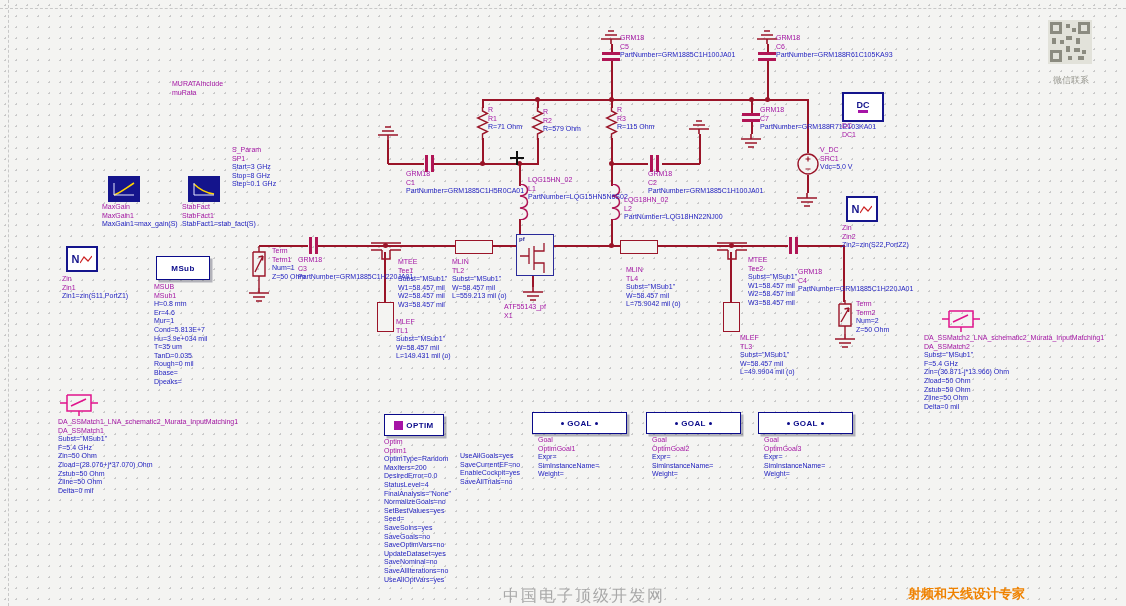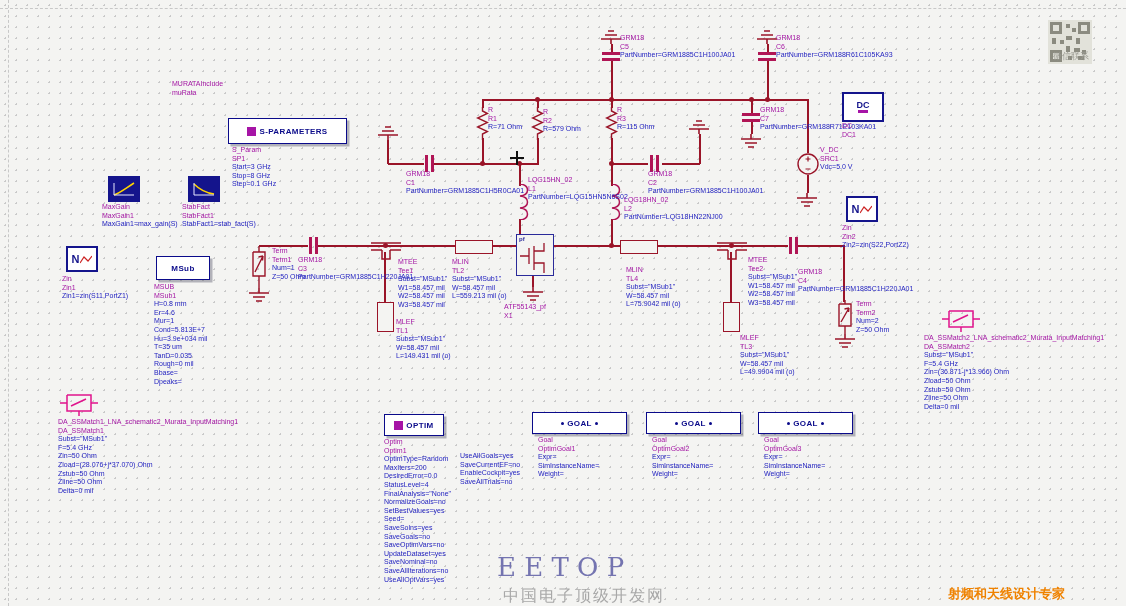--- a/index.html
+++ b/index.html
@@ -204,24 +204,20 @@
   <svg class="sym" style="left:60px;top:390px" width="38" height="26" viewBox="0 0 38 26">
       <path d="M0 13H7M31 13H38M7 5H31V21H7V5M19 21V26M11 16L26 9" stroke="#e0138c" stroke-width="1.5" fill="none"></path>
     </svg>
   <svg class="sym" style="left:942px;top:306px" width="38" height="26" viewBox="0 0 38 26">
       <path d="M0 13H7M31 13H38M7 5H31V21H7V5M19 21V26M11 16L26 9" stroke="#e0138c" stroke-width="1.5" fill="none"></path>
     </svg>
 
   <div class="cur" style="left:510px;top:157px;width:14px;height:1.6px"></div>
   <div class="cur" style="left:516px;top:151px;width:1.6px;height:14px"></div>
 
-  <div class="blk" style="left:228px;top:118px;width:117px;height:24px">
-    <span class="bico"></span>
-    <span>S-PARAMETERS</span>
-  </div>
   <div class="blk" style="left:156px;top:256px;width:52px;height:22px">
     <span>MSub</span>
   </div>
   <div class="blk" style="left:384px;top:414px;width:58px;height:20px">
     <span class="bico"></span>
     <span>OPTIM</span>
   </div>
   <div class="blk" style="left:532px;top:412px;width:93px;height:20px">
     <span class="bdot"></span>
     <span>GOAL</span>
@@ -646,23 +642,22 @@
         <div>Goal</div>
         <div>OptimGoal3</div>
       </div>
       <div class="pm">
         <div>Expr=</div>
         <div>SimInstanceName=</div>
         <div>Weight=</div>
       </div>
     </div>
 
-  <div class="wm-eetop" style="left:497px;top:552px">E E T O P</div>
   <div class="wm-eetop-sub" style="left:503px;top:586px">中国电子顶级开发网</div>
-  <div class="wm-ydt-sub" style="left:948px;top:585px">射频和天线设计专家</div>
+  <div class="wm-ydt-sub" style="left:908px;top:585px">射频和天线设计专家</div>
 
   <svg class="sym" style="left:1048px;top:20px" width="44" height="44" viewBox="0 0 44 44">
     <rect x="0" y="0" width="44" height="44" fill="#e2e2da"></rect>
     <g fill="#8b8b80">
       <rect x="2" y="2" width="12" height="12"></rect>
         <rect x="30" y="2" width="12" height="12"></rect>
       <rect x="2" y="30" width="12" height="12"></rect>
       <rect x="5" y="5" width="6" height="6" fill="#e2e2da"></rect>
         <rect x="33" y="5" width="6" height="6" fill="#e2e2da"></rect>
       <rect x="5" y="33" width="6" height="6" fill="#e2e2da"></rect>
@@ -672,15 +667,15 @@
         <rect x="28" y="18" width="4" height="6"></rect>
       <rect x="4" y="18" width="4" height="6"></rect>
         <rect x="12" y="20" width="4" height="4"></rect>
       <rect x="18" y="26" width="4" height="6"></rect>
         <rect x="26" y="28" width="6" height="4"></rect>
       <rect x="34" y="30" width="4" height="4"></rect>
         <rect x="30" y="36" width="6" height="4"></rect>
       <rect x="20" y="36" width="4" height="4"></rect>
     </g>
   </svg>
-  <div class="qrcap" style="left:1053px;top:50px">微信联系</div>
+  <div class="qrcap" style="left:1053px;top:74px">微信联系</div>
 
 </div>
 
 </body></html>

